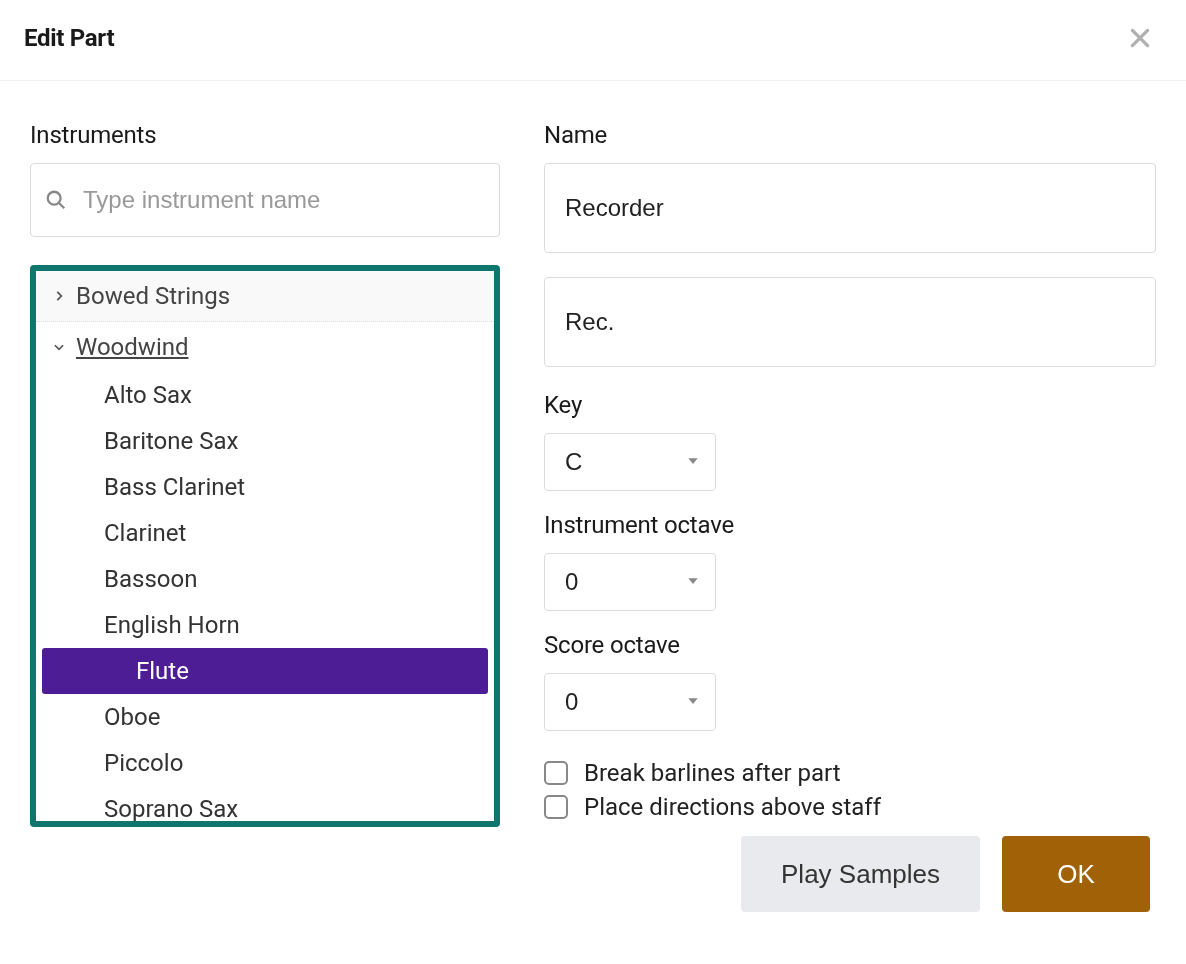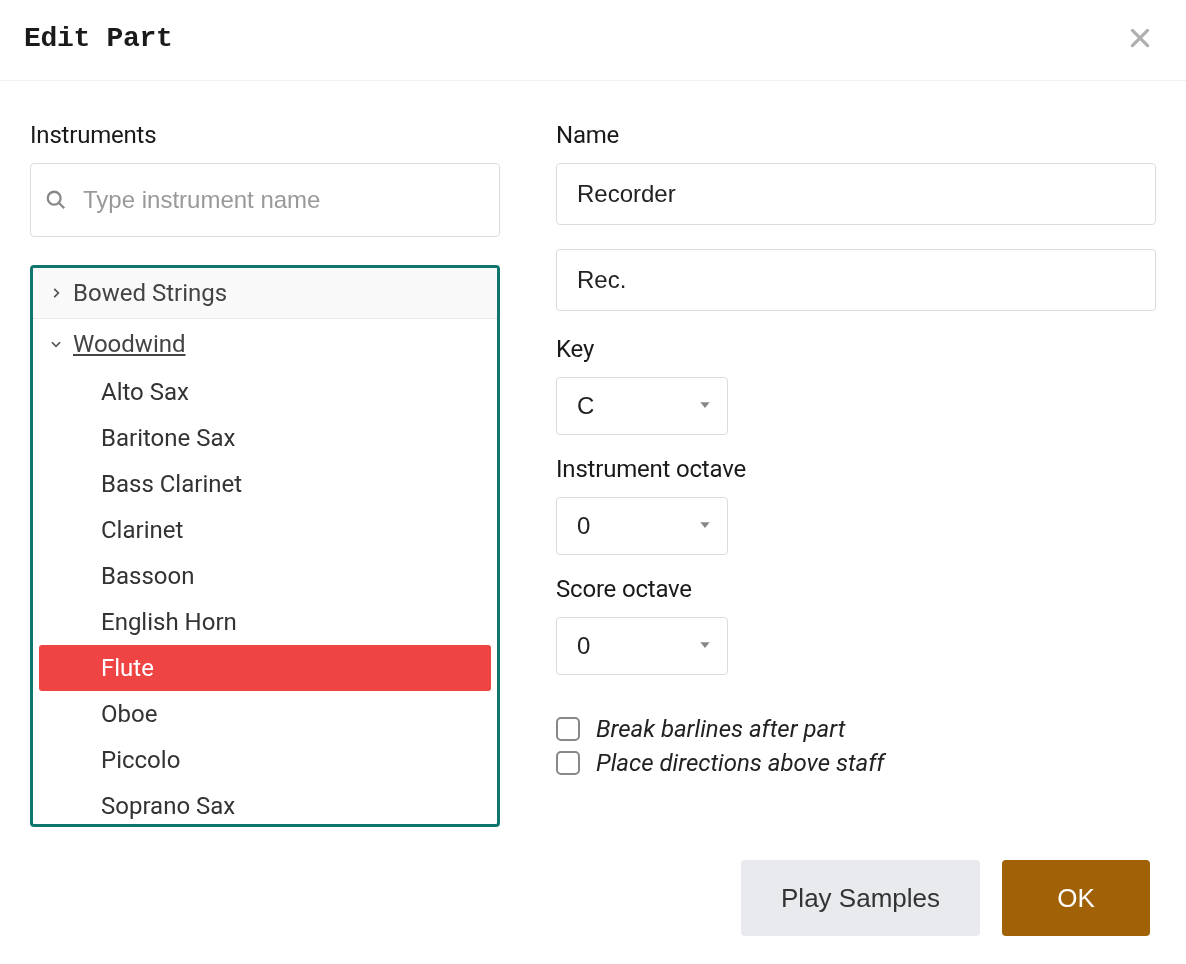--- a/index.html
+++ b/index.html
@@ -16,39 +16,38 @@
     position: relative;
   }
   .header {
     display: flex;
     align-items: center;
     justify-content: space-between;
     padding: 20px 28px 24px 24px;
     border-bottom: 1px solid #f0f0f0;
   }
   .header-title {
-    font-size: 28px;
+    font-size: 24px;
     font-weight: 700;
     letter-spacing: -0.3px;
-    font-family: Liberation Mono, monospace;
   }
   .close-icon {
     cursor: pointer;
     color: #b0b0b0;
     width: 36px;
     height: 36px;
     display: flex;
     align-items: center;
     justify-content: center;
   }
   .close-icon svg { width: 26px; height: 26px; }
   .body {
     display: flex;
     padding: 40px 30px 0 30px;
-    gap: 56px;
+    gap: 44px;
   }
   .left-col { width: 470px; flex: none; }
   .right-col { flex: 1; }
   .field-label {
     font-size: 24px;
     font-weight: 400;
     color: #1a1a1a;
     margin-bottom: 14px;
     letter-spacing: -0.2px;
   }
@@ -65,21 +64,21 @@
   .search-wrap input {
     border: none;
     outline: none;
     font-size: 24px;
     color: #555;
     flex: 1;
     background: transparent;
   }
   .search-wrap input::placeholder { color: #999; }
   .tree {
-    border: 3px solid #0f766e;
+    border: 6px solid #0f766e;
     border-radius: 4px;
     height: 562px;
     overflow: hidden;
     font-size: 24px;
   }
   .tree-group-header {
     display: flex;
     align-items: center;
     gap: 10px;
     padding: 11px 16px;
@@ -93,31 +92,31 @@
   .tree-items {
     display: flex;
     flex-direction: column;
   }
   .tree-item {
     padding: 9px 16px 9px 68px;
     cursor: pointer;
     color: #333;
   }
   .tree-item.selected {
-    background: #ef4444;
+    background: #4c1d95;
     color: #fff;
     border-radius: 3px;
     margin: 0 6px;
-    padding-left: 62px;
+    padding-left: 94px;
   }
   .text-input {
     width: 100%;
     border: 1px solid #dcdcdc;
     border-radius: 4px;
-    height: 62px;
+    height: 90px;
     padding: 0 20px;
     font-size: 24px;
     color: #222;
     outline: none;
     margin-bottom: 24px;
   }
   .select-wrap {
     position: relative;
     display: inline-block;
     margin-bottom: 20px;
@@ -156,42 +155,42 @@
   .checkbox-box {
     width: 24px;
     height: 24px;
     border: 2px solid #888;
     border-radius: 5px;
     flex: none;
   }
   .footer {
     position: absolute;
     right: 36px;
-    bottom: 28px;
+    bottom: 52px;
     display: flex;
     gap: 22px;
   }
   .btn {
     height: 76px;
     padding: 0 40px;
     border-radius: 4px;
     border: none;
     font-size: 26px;
     cursor: pointer;
   }
   .btn-secondary {
     background: #e9eaed;
     color: #333;
   }
   .btn-primary {
     background: #a16207;
     color: #fff;
     min-width: 148px;
   }
-  .checkbox-group { margin-top: 20px; font-style: italic; }
+  .checkbox-group { margin-top: 8px; }
 </style>
 </head>
 <body>
 
 <div class="dialog">
 
   <div class="header">
     <div class="header-title">Edit Part</div>
     <div class="close-icon">
       <svg viewBox="0 0 24 24" fill="none" stroke="currentColor" stroke-width="3" stroke-linecap="round">

